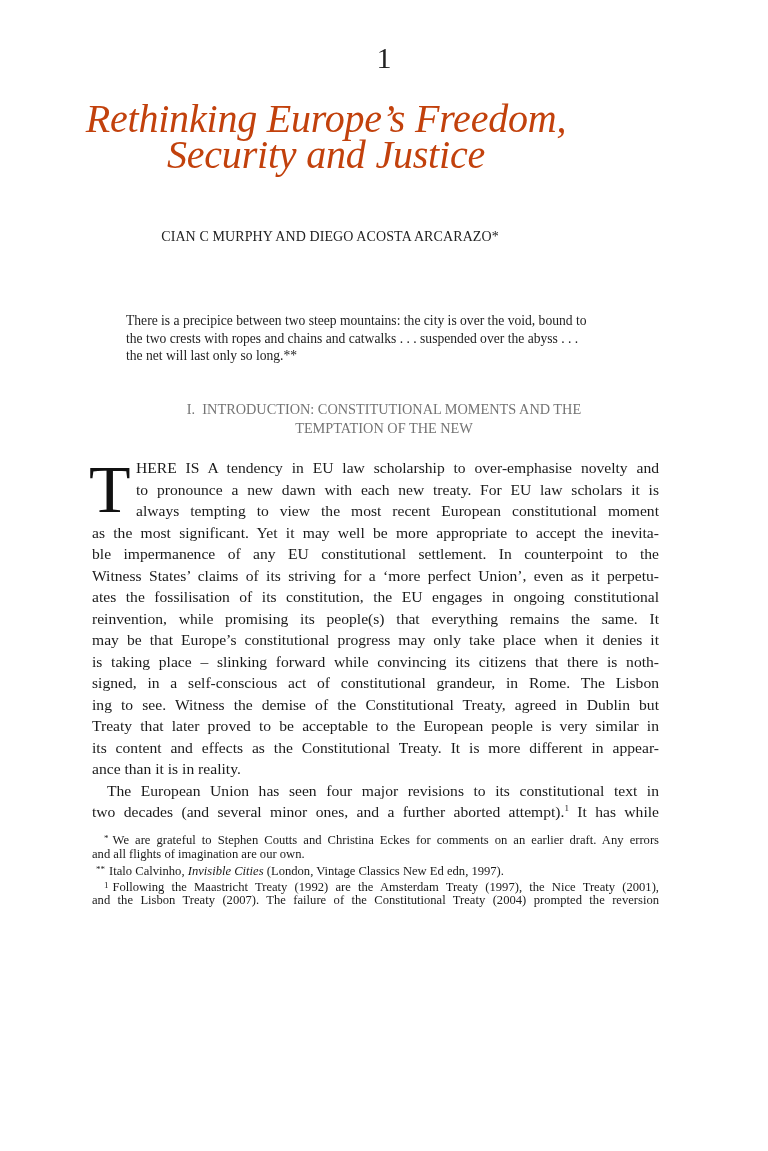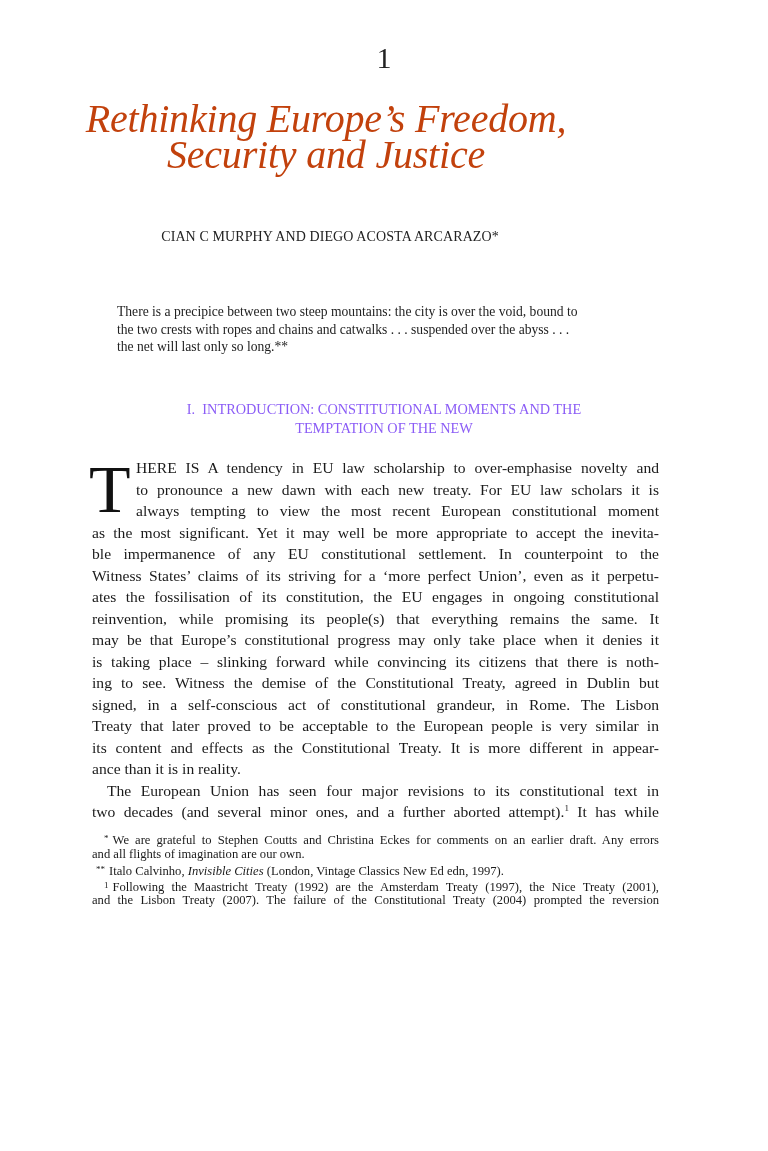--- a/index.html
+++ b/index.html
@@ -62,21 +62,21 @@
     color: #222;
   }
   .epigraph span { display: block; white-space: nowrap; }
   .section-heading {
     position: absolute;
     top: 400px;
     left: 0; width: 768px;
     text-align: center;
     font-size: 14.3px;
     line-height: 18.5px;
-    color: #8b5cf6;
+    color: #737373;
   }
   .section-heading span { display: block; }
   .body-text {
     position: absolute;
     top: 457px;
     left: 92px;
     width: 567px;
     font-size: 15.6px;
     line-height: 21.5px;
     color: #1a1a1a;
@@ -128,21 +128,21 @@
 
   <div class="chapter-number">1</div>
 
   <h1 class="chapter-title" style="margin:0;font-weight:normal;">
     <span>Rethinking Europe’s Freedom,</span>
     <span>Security and Justice</span>
   </h1>
 
   <div class="authors">CIAN C MURPHY AND DIEGO ACOSTA ARCARAZO*</div>
 
-  <blockquote class="epigraph" style="margin:4px;">
+  <blockquote class="epigraph" style="margin:13px;">
     <span>There is a precipice between two steep mountains: the city is over the void, bound to</span>
     <span>the two crests with ropes and chains and catwalks . . . suspended over the abyss . . .</span>
     <span>the net will last only so long.**</span>
   </blockquote>
 
   <h2 class="section-heading" style="margin:0;font-weight:normal;">
     <span>I.&nbsp;&nbsp;INTRODUCTION: CONSTITUTIONAL MOMENTS AND THE</span>
     <span>TEMPTATION OF THE NEW</span>
   </h2>
 
@@ -152,22 +152,22 @@
       <span class="line indent-cap">HERE IS A tendency in EU law scholarship to over-emphasise novelty and</span>
       <span class="line indent-cap">to pronounce a new dawn with each new treaty. For EU law scholars it is</span>
       <span class="line indent-cap">always tempting to view the most recent European constitutional moment</span>
       <span class="line">as the most significant. Yet it may well be more appropriate to accept the inevita-</span>
       <span class="line">ble impermanence of any EU constitutional settlement. In counterpoint to the</span>
       <span class="line">Witness States’ claims of its striving for a ‘more perfect Union’, even as it perpetu-</span>
       <span class="line">ates the fossilisation of its constitution, the EU engages in ongoing constitutional</span>
       <span class="line">reinvention, while promising its people(s) that everything remains the same. It</span>
       <span class="line">may be that Europe’s constitutional progress may only take place when it denies it</span>
       <span class="line">is taking place – slinking forward while convincing its citizens that there is noth-</span>
+      <span class="line">signed, in a self-conscious act of constitutional grandeur, in Rome. The Lisbon</span>
       <span class="line">ing to see. Witness the demise of the Constitutional Treaty, agreed in Dublin but</span>
-      <span class="line">signed, in a self-conscious act of constitutional grandeur, in Rome. The Lisbon</span>
       <span class="line">Treaty that later proved to be acceptable to the European people is very similar in</span>
       <span class="line">its content and effects as the Constitutional Treaty. It is more different in appear-</span>
       <span class="line last">ance than it is in reality.</span>
     </div>
     <div>
       <span class="line para-indent">The European Union has seen four major revisions to its constitutional text in</span>
       <span class="line"><span>two decades (and several minor ones, and a further aborted attempt).</span><sup class="ref">1</sup> <span>It has while</span></span>
     </div>
   </div>
 

